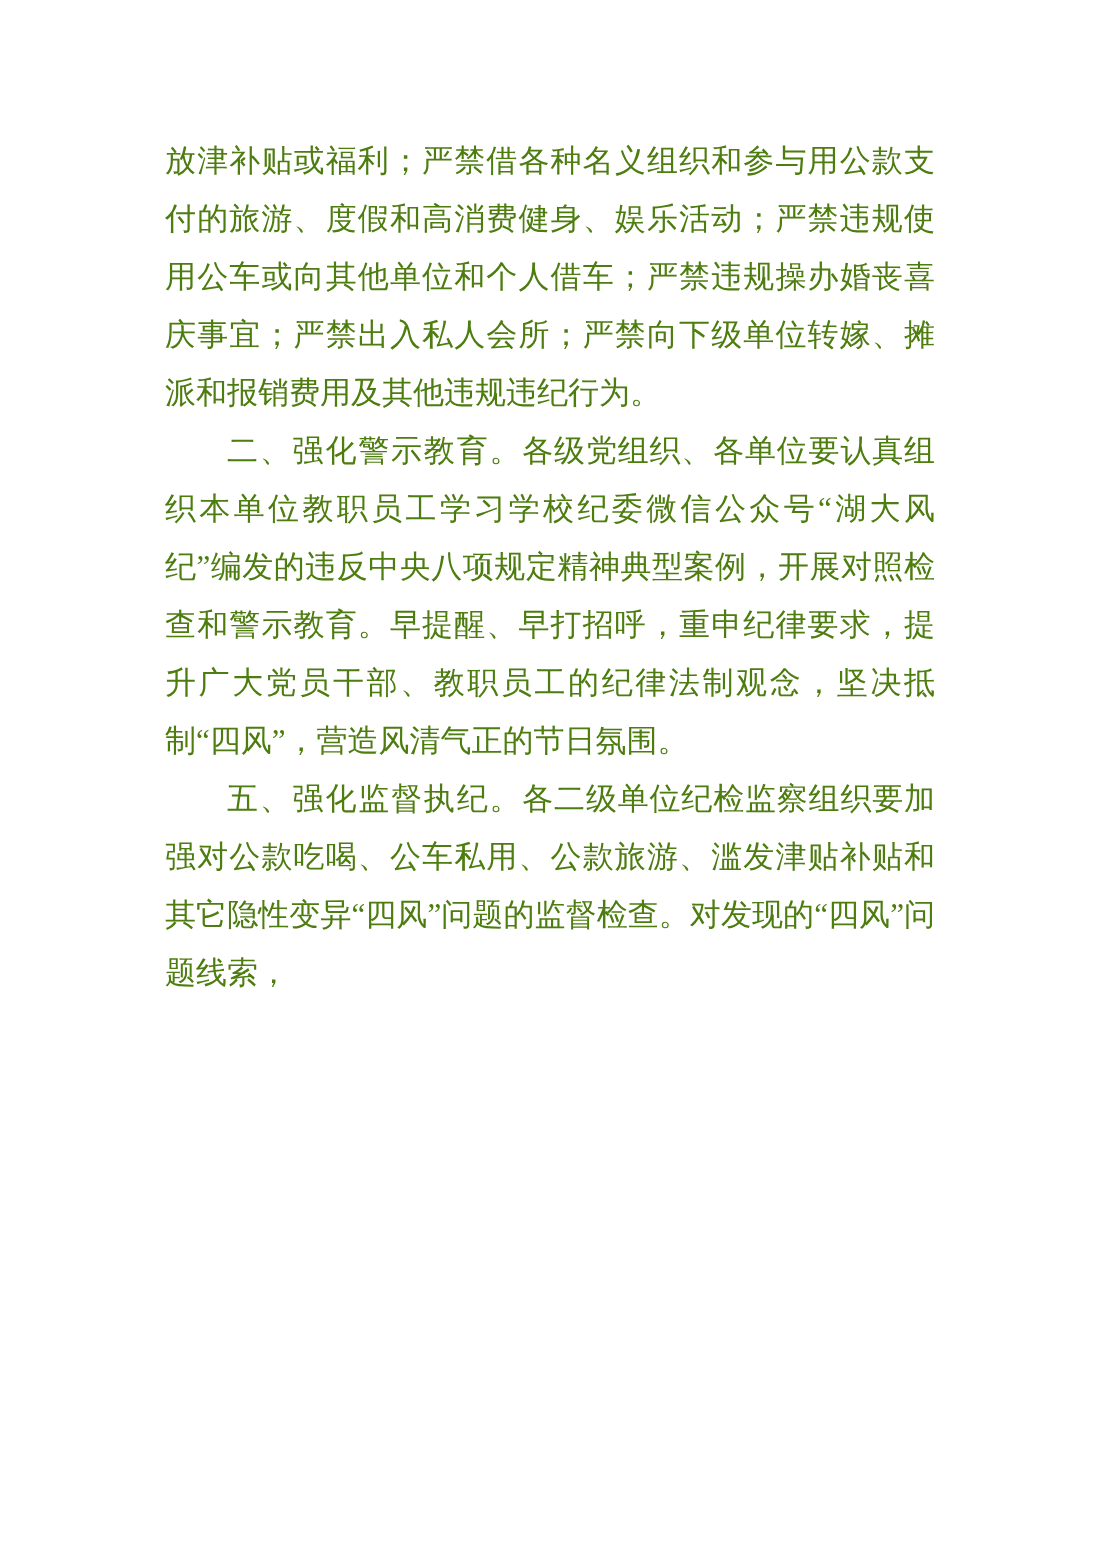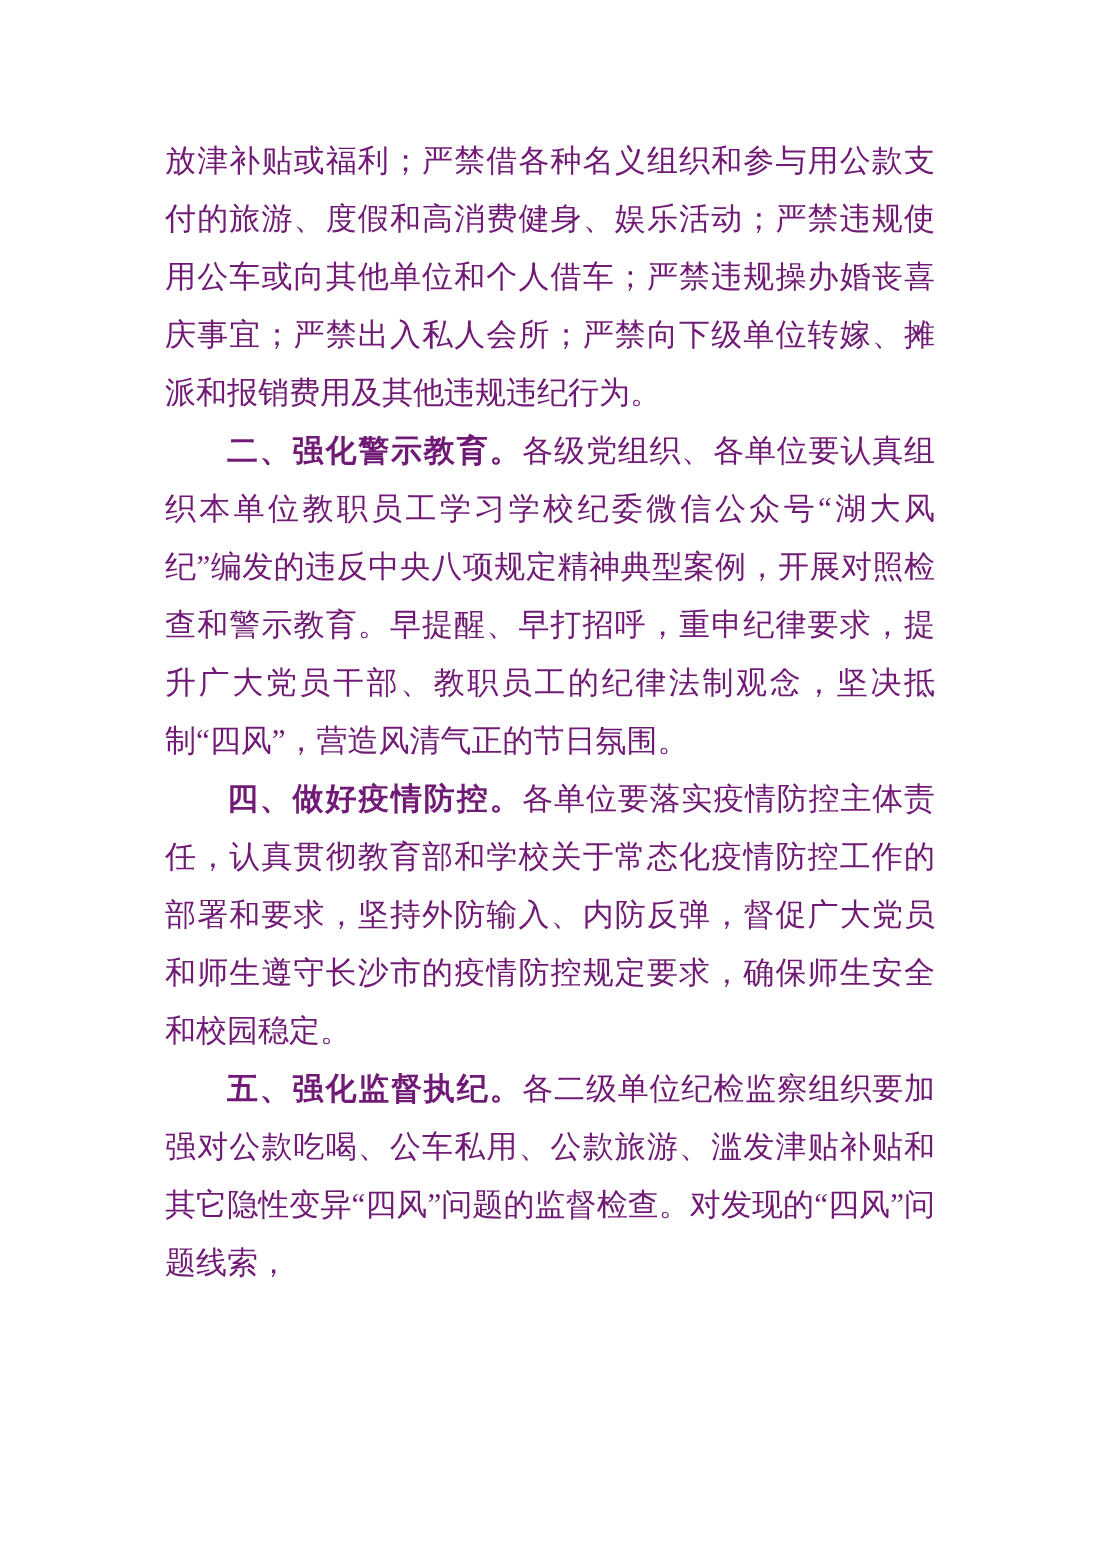--- a/index.html
+++ b/index.html
@@ -14,45 +14,44 @@
     margin: 0 auto;
     background: #ffffff;
     box-sizing: border-box;
     padding: 132px 167px 0 165px;
     overflow: hidden;
   }
   .doc-body {
     font-family: "Liberation Serif", "DejaVu Serif", serif;
     font-size: 31px;
     line-height: 58px;
-    color: #701a75;
+    color: #4d7c0f;
     text-align: justify;
   }
   p.para {
     margin: 0;
     padding: 0;
   }
   p.para.indent {
     text-indent: 2em;
   }
   .lead {
     font-family: "Liberation Sans", "DejaVu Sans", sans-serif;
-    font-weight: 700;
+    font-weight: 400;
     letter-spacing: 1px;
   }
 </style>
 </head>
 <body>
 
 <div class="page">
   <div class="doc-body">
 
     <p class="para"><span>放津补贴或福利；严禁借各种名义组织和参与用公款支付的旅游、度假和高消费健身、娱乐活动；严禁违规使用公车或向其他单位和个人借车；严禁违规操办婚丧喜庆事宜；严禁出入私人会所；严禁向下级单位转嫁、摊派和报销费用及其他违规违纪行为。</span></p>
 
     <p class="para indent"><span class="lead">二、强化警示教育。</span><span>各级党组织、各单位要认真组织本单位教职员工学习学校纪委微信公众号“湖大风纪”编发的违反中央八项规定精神典型案例，开展对照检查和警示教育。早提醒、早打招呼，重申纪律要求，提升广大党员干部、教职员工的纪律法制观念，坚决抵制“四风”，营造风清气正的节日氛围。</span></p>
 
 
-    <p class="para indent"><span class="lead">四、做好疫情防控。</span><span>各单位要落实疫情防控主体责任，认真贯彻教育部和学校关于常态化疫情防控工作的部署和要求，坚持外防输入、内防反弹，督促广大党员和师生遵守长沙市的疫情防控规定要求，确保师生安全和校园稳定。</span></p>
 
     <p class="para indent"><span class="lead">五、强化监督执纪。</span><span>各二级单位纪检监察组织要加强对公款吃喝、公车私用、公款旅游、滥发津贴补贴和其它隐性变异“四风”问题的监督检查。对发现的“四风”问题线索，</span></p>
 
   </div>
 </div>
 
 </body></html>

